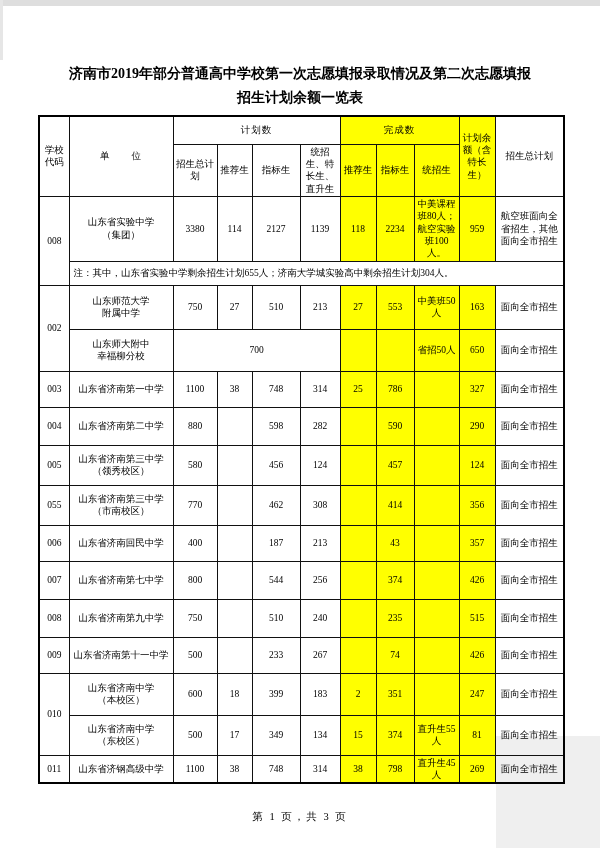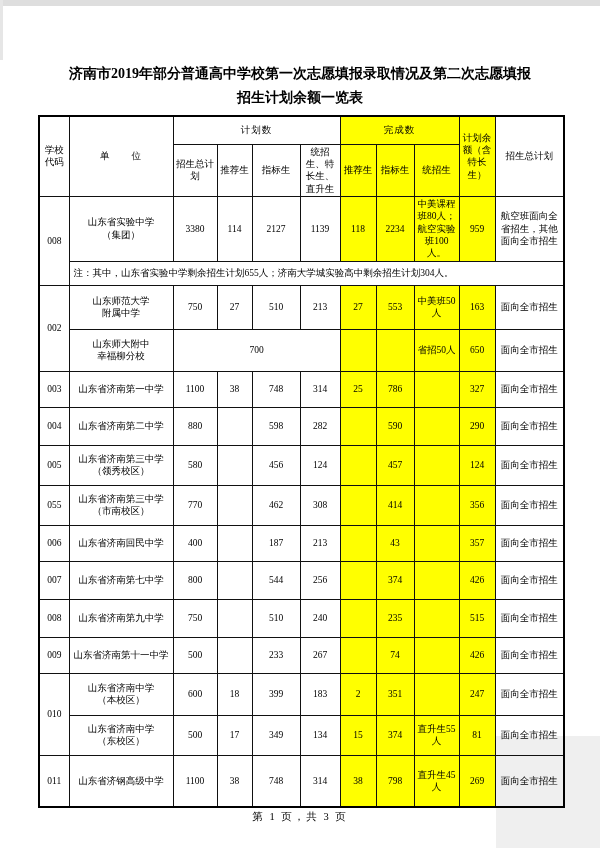--- a/index.html
+++ b/index.html
@@ -73,21 +73,21 @@
   tr.r003 { height: 36px; padding-left: 24px; }
   tr.r004 { height: 38px; padding-left: 24px; }
   tr.r005 { height: 40px; }
   tr.r055 { height: 40px; margin-top: 20px; }
   tr.r006 { height: 36px; }
   tr.r007 { height: 38px; }
   tr.r008 { height: 38px; padding-left: 18px; }
   tr.r009 { height: 36px; }
   tr.r010a{ height: 42px; }
   tr.r010b{ height: 40px; }
-  tr.r011 { height: 52px; margin-left: 48px; }
+  tr.r011 { height: 28px; margin-left: 48px; }
   .footer {
     position: absolute;
     top: 810px; left: 0; width: 600px;
     text-align: center;
     font-size: 10.5px;
     letter-spacing: 2px;
   }
 </style>
 </head>
 <body>

